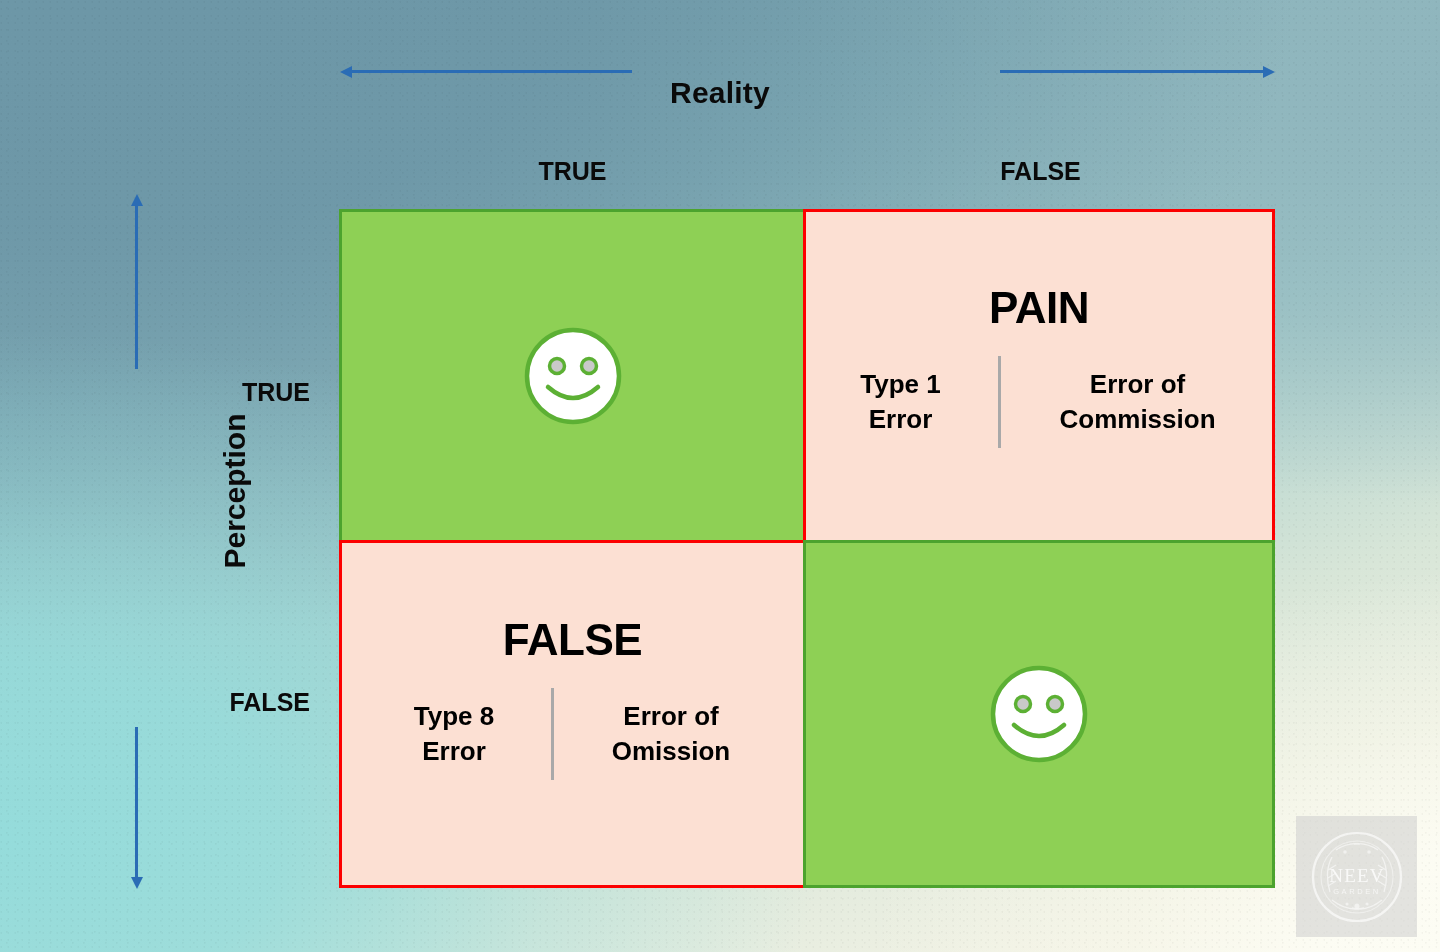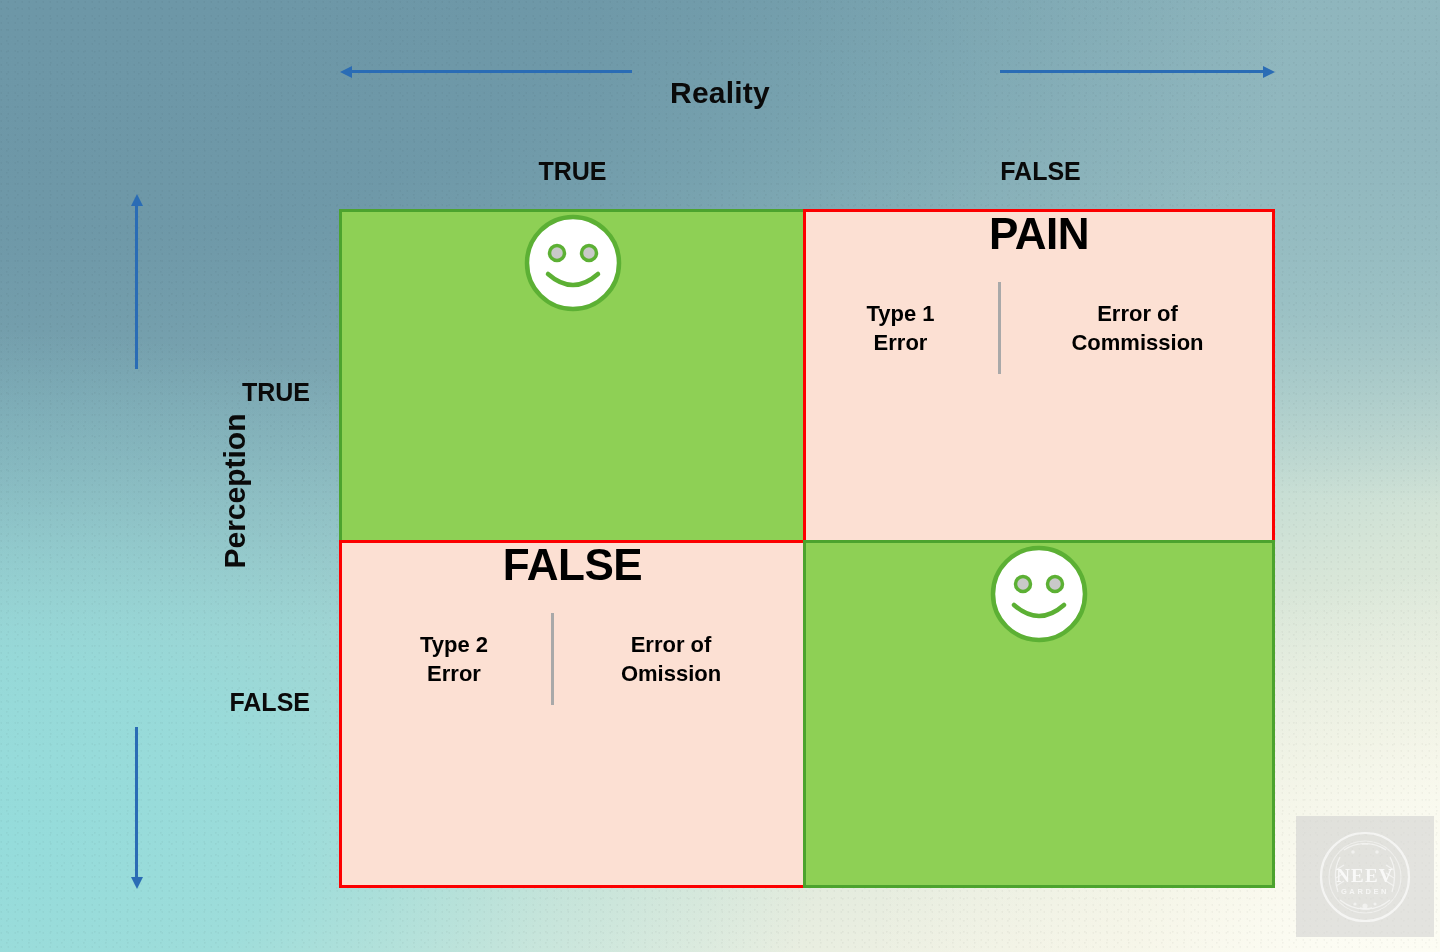--- a/index.html
+++ b/index.html
@@ -151,21 +151,21 @@
     width: 936px;
     height: 679px;
     display: grid;
     grid-template-columns: 467px 469px;
     grid-template-rows: 334px 345px;
   }
 
   .cell {
     position: relative;
     display: flex;
-    align-items: flex-start;
+    align-items: center;
     justify-content: center;
   }
   .cell.good {
     background: #8ed055;
     border: 3px solid #4ca32e;
   }
   .cell.bad {
     background: #fce0d3;
     border: 3px solid #fc0000;
   }
@@ -191,21 +191,21 @@
     letter-spacing: -0.5px;
     line-height: 1;
   }
   .bad-subs {
     display: flex;
     align-items: center;
     justify-content: center;
     margin-top: 26px;
   }
   .sub-col {
-    font-size: 22px;
+    font-size: 26px;
     font-weight: bold;
     color: #000;
     text-align: center;
     line-height: 1.34;
     white-space: pre-line;
   }
   .sub-divider {
     width: 3px;
     height: 92px;
     background: #a9a9a9;
@@ -219,28 +219,27 @@
 
   #cell-bl .bad-content { padding-bottom: 30px; }
   #cell-bl .sub-col.left  { width: 150px; }
   #cell-bl .sub-col.right { width: 190px; }
 
   
   #watermark {
     position: absolute;
     left: 1296px;
     top: 816px;
-    width: 138px;
+    width: 121px;
     height: 121px;
     background: rgba(206,206,206,0.55);
     display: flex;
     align-items: center;
     justify-content: center;
     pointer-events: none;
-    font-weight: bold;
   }
   #watermark svg { opacity: 0.85; }
 </style>
 </head>
 <body>
 
 <div id="bg-base"></div>
 <div id="bg-noise"></div>
 
 <div class="reality-title">Reality</div>
@@ -294,21 +293,21 @@
         <div class="sub-col right">Error of
 Commission</div>
       </div>
     </div>
   </div>
 
   <div class="cell bad" id="cell-bl">
     <div class="bad-content">
       <div class="bad-title">FALSE</div>
       <div class="bad-subs">
-        <div class="sub-col left">Type 2
+        <div class="sub-col left">Type 8
 Error</div>
         <div class="sub-divider"></div>
         <div class="sub-col right">Error of
 Omission</div>
       </div>
     </div>
   </div>
 
   <div class="cell good" id="cell-br">
     <svg class="smiley" width="102" height="102" viewBox="0 0 102 102">

